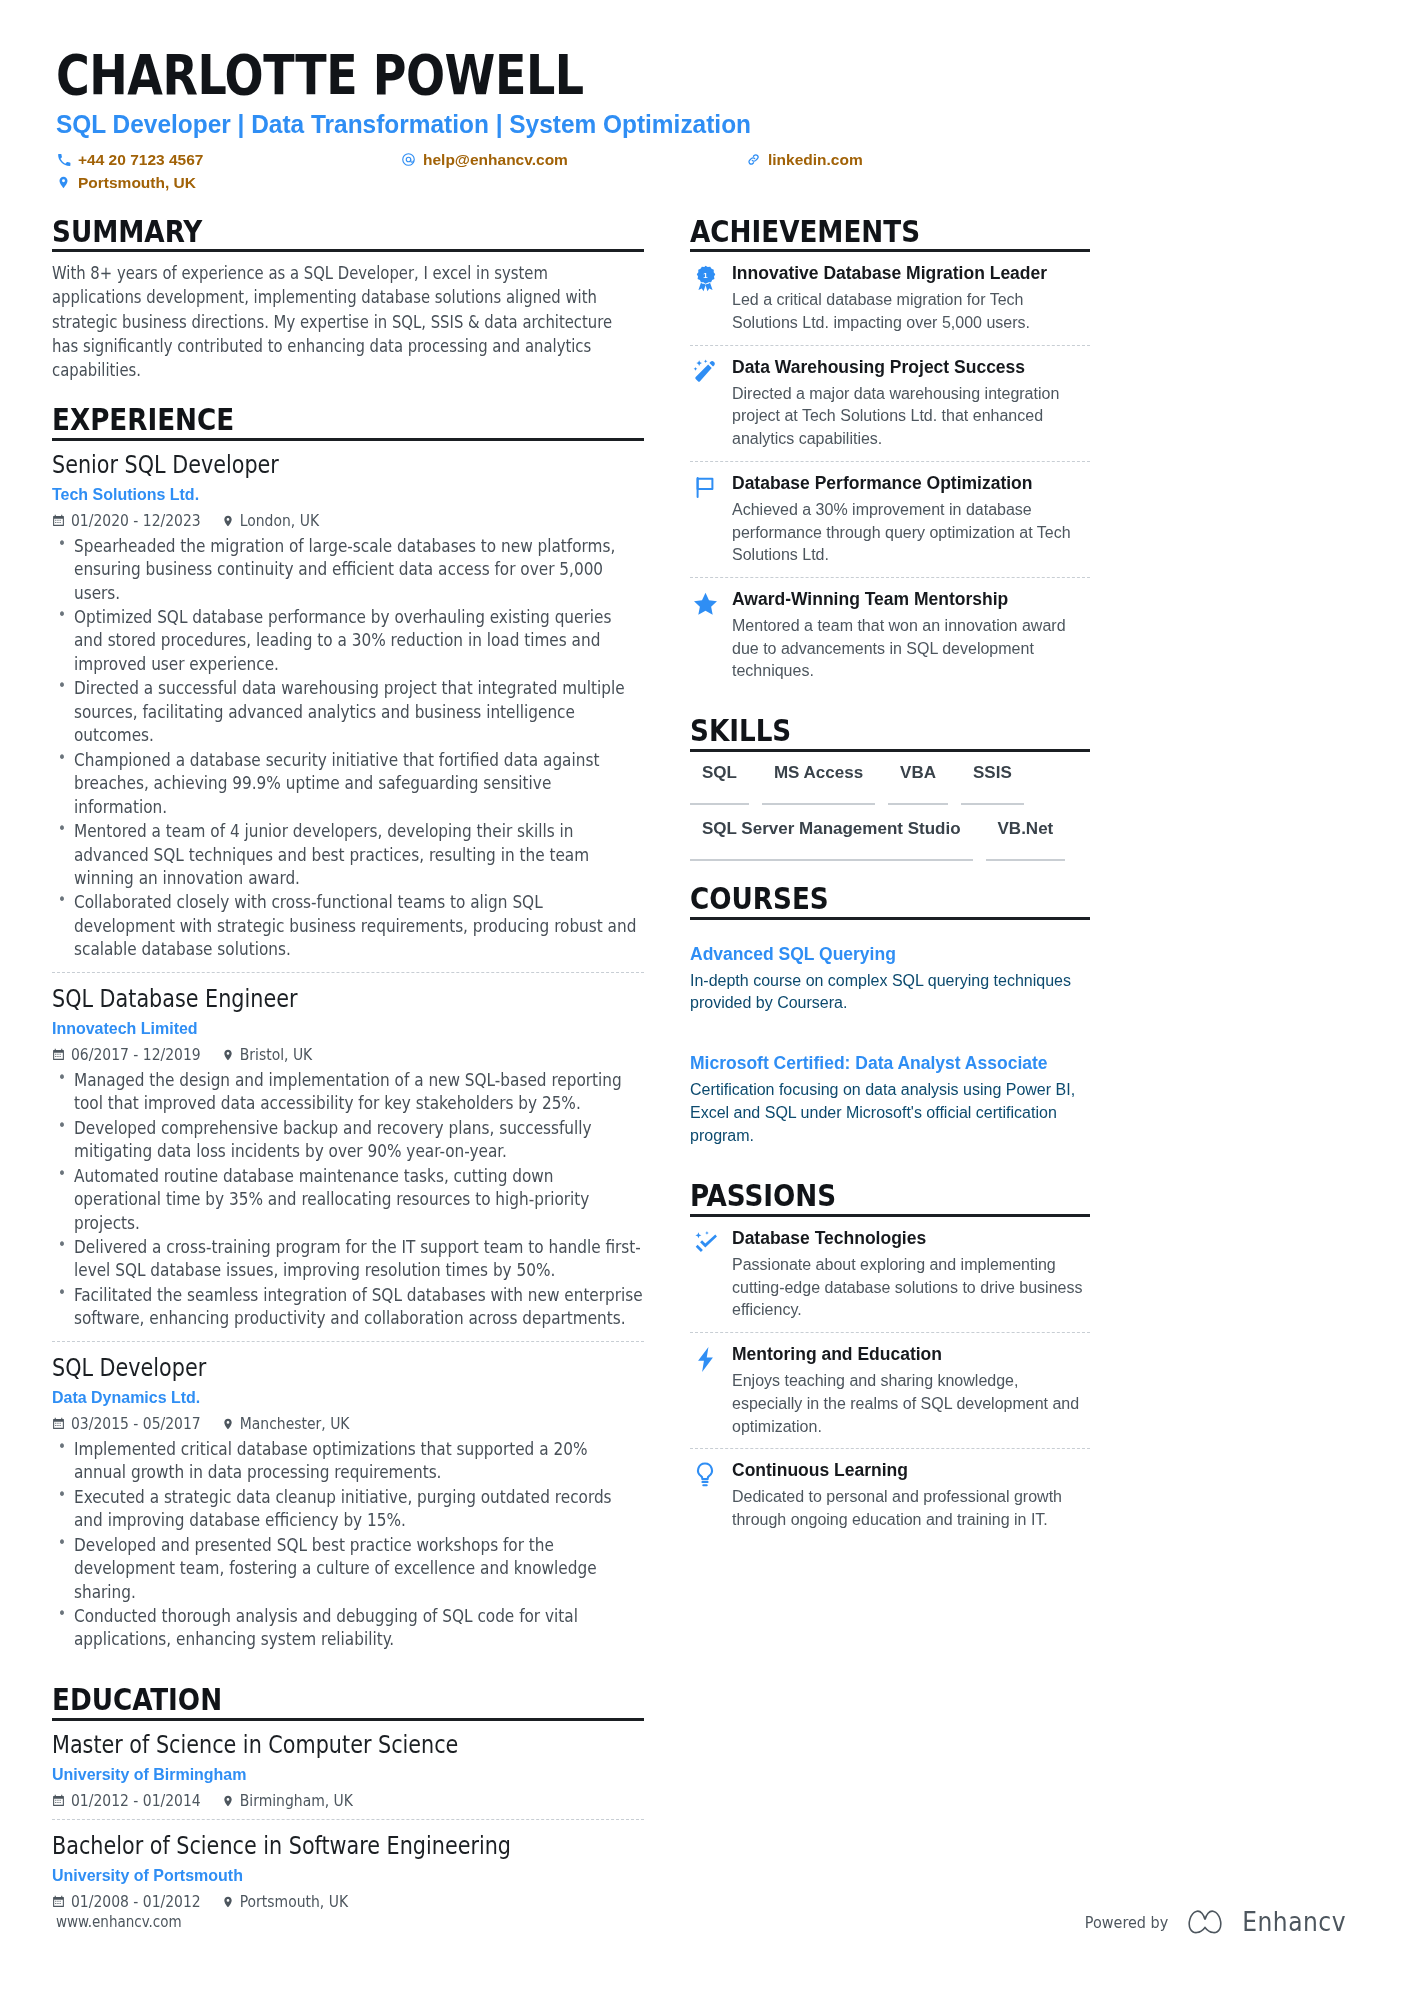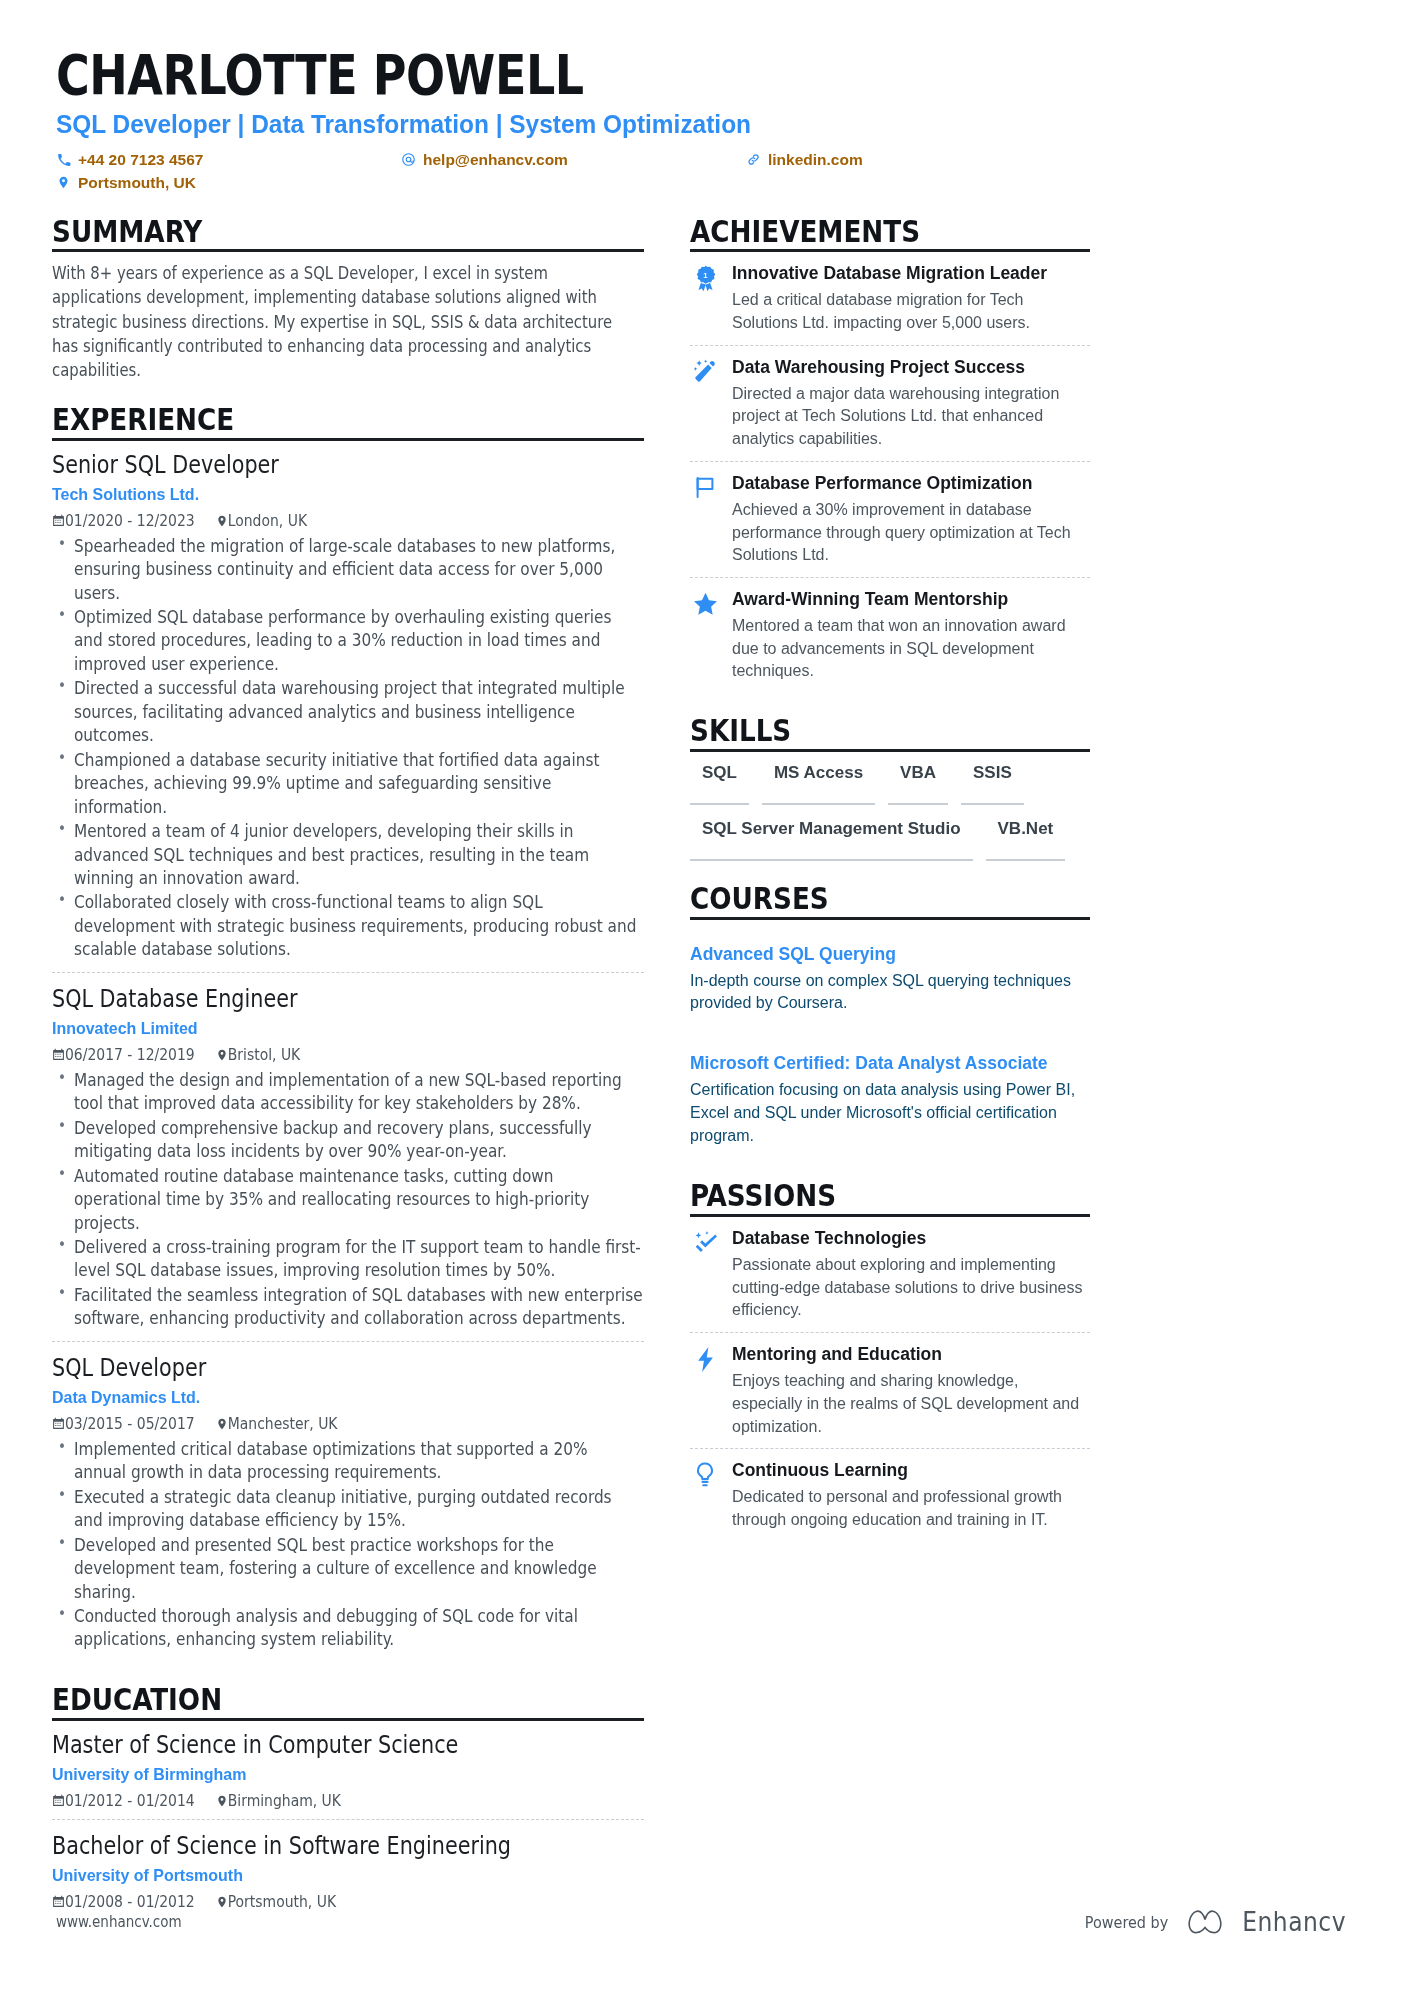--- a/index.html
+++ b/index.html
@@ -132,20 +132,21 @@
     align-items: center;
     gap: 9px;
     margin-top: 7px;
     font-family: "DejaVu Sans Condensed", "Liberation Sans Narrow", "Liberation Sans", sans-serif;
     font-size: 15.5px;
     color: #4d565e;
   }
   .job-meta .mi {
     display: flex;
     align-items: center;
+    gap: 6px;
     white-space: nowrap;
   }
   .job-meta .mi + .mi { margin-left: 12px; }
   .job-meta .m-ico { color: #4d565e; display: inline-flex; }
   .bullets { margin-top: 5px; list-style: none; }
   .bullets li {
     position: relative;
     padding-left: 22px;
     font-family: "DejaVu Sans Condensed", "Liberation Sans Narrow", "Liberation Sans", sans-serif;
     font-size: 17px;
@@ -421,21 +422,21 @@
             <span class="mi">
               <span class="m-ico">
                 <svg width="12" height="14" viewBox="0 0 24 24" fill="currentColor">
                     <path d="M12 1.5c-4.1 0-7.4 3.3-7.4 7.4 0 5.6 7.4 13.6 7.4 13.6s7.4-8 7.4-13.6c0-4.1-3.3-7.4-7.4-7.4zm0 10.1a2.7 2.7 0 1 1 0-5.4 2.7 2.7 0 0 1 0 5.4z"></path>
                   </svg>
               </span>
               <span>Bristol, UK</span>
             </span>
           </div>
           <ul class="bullets">
-            <li>Managed the design and implementation of a new SQL-based reporting tool that improved data accessibility for key stakeholders by 28%.</li>
+            <li>Managed the design and implementation of a new SQL-based reporting tool that improved data accessibility for key stakeholders by 25%.</li>
             <li>Developed comprehensive backup and recovery plans, successfully mitigating data loss incidents by over 90% year-on-year.</li>
             <li>Automated routine database maintenance tasks, cutting down operational time by 35% and reallocating resources to high-priority projects.</li>
             <li>Delivered a cross-training program for the IT support team to handle first-level SQL database issues, improving resolution times by 50%.</li>
             <li>Facilitated the seamless integration of SQL databases with new enterprise software, enhancing productivity and collaboration across departments.</li>
           </ul>
         </div>
 
         <div class="job">
           <div class="job-title">SQL Developer</div>
           <div class="job-company">Data Dynamics Ltd.</div>

